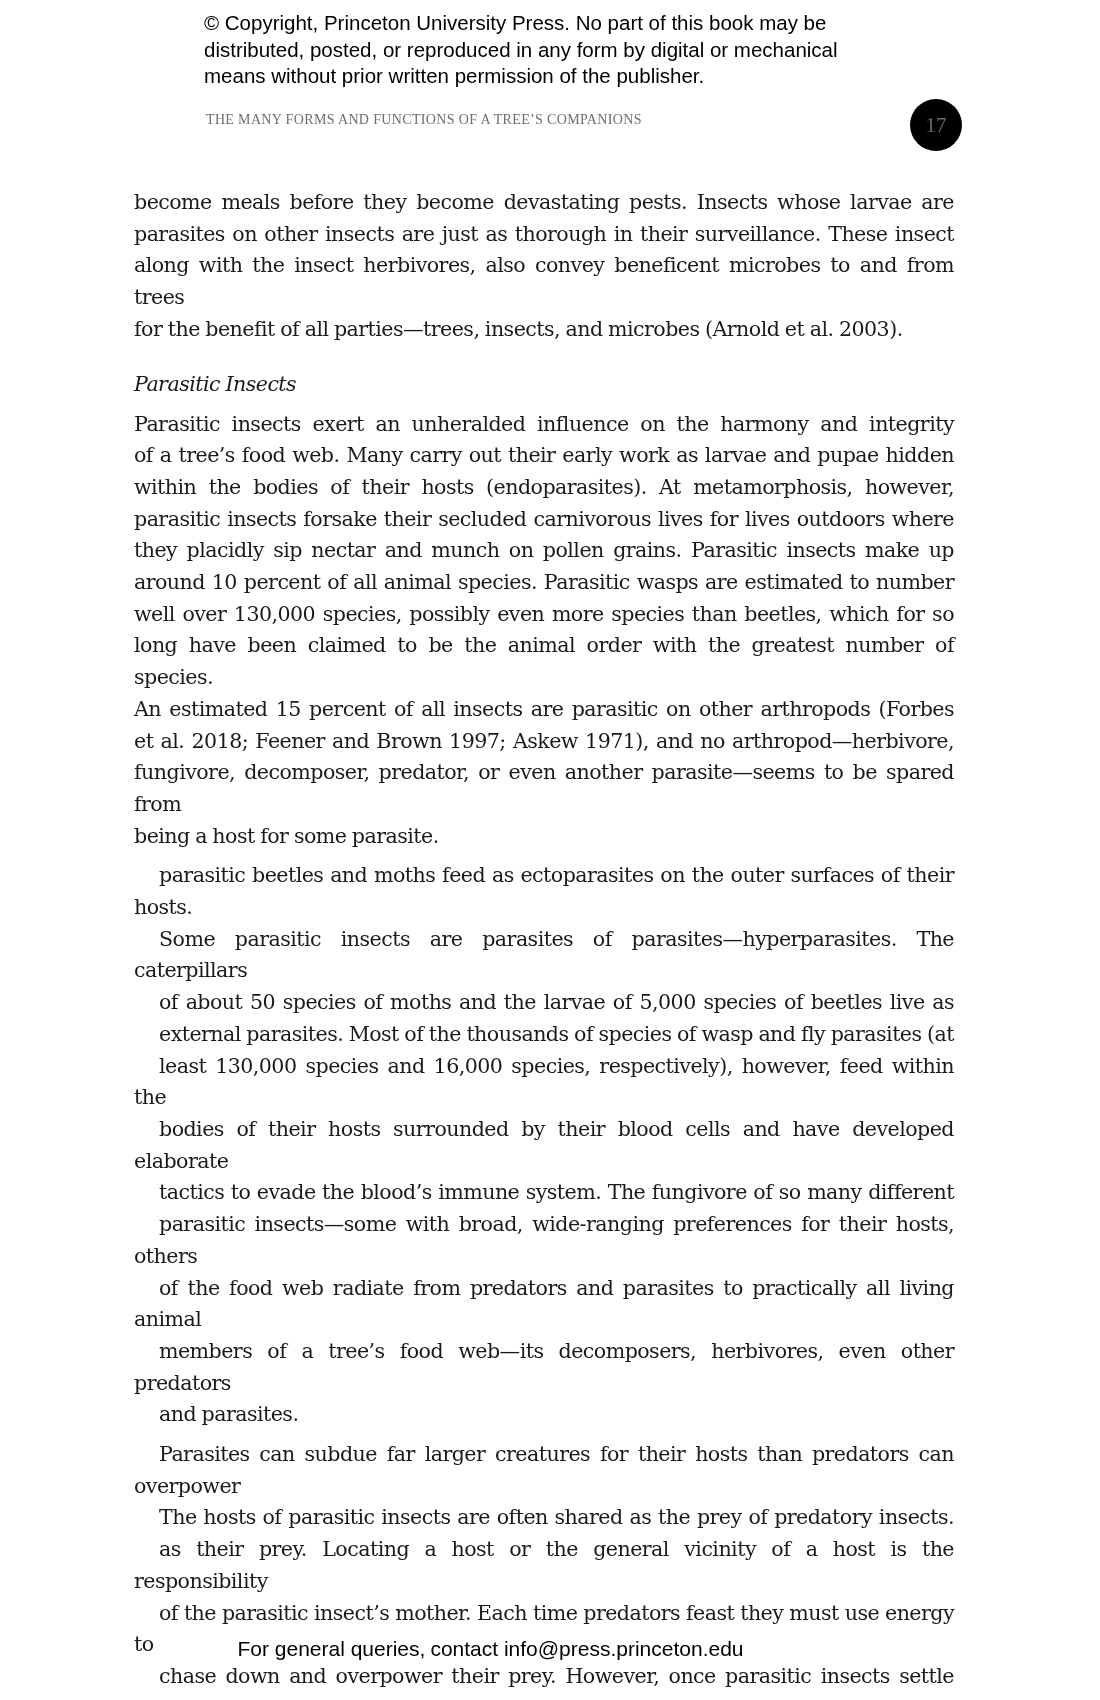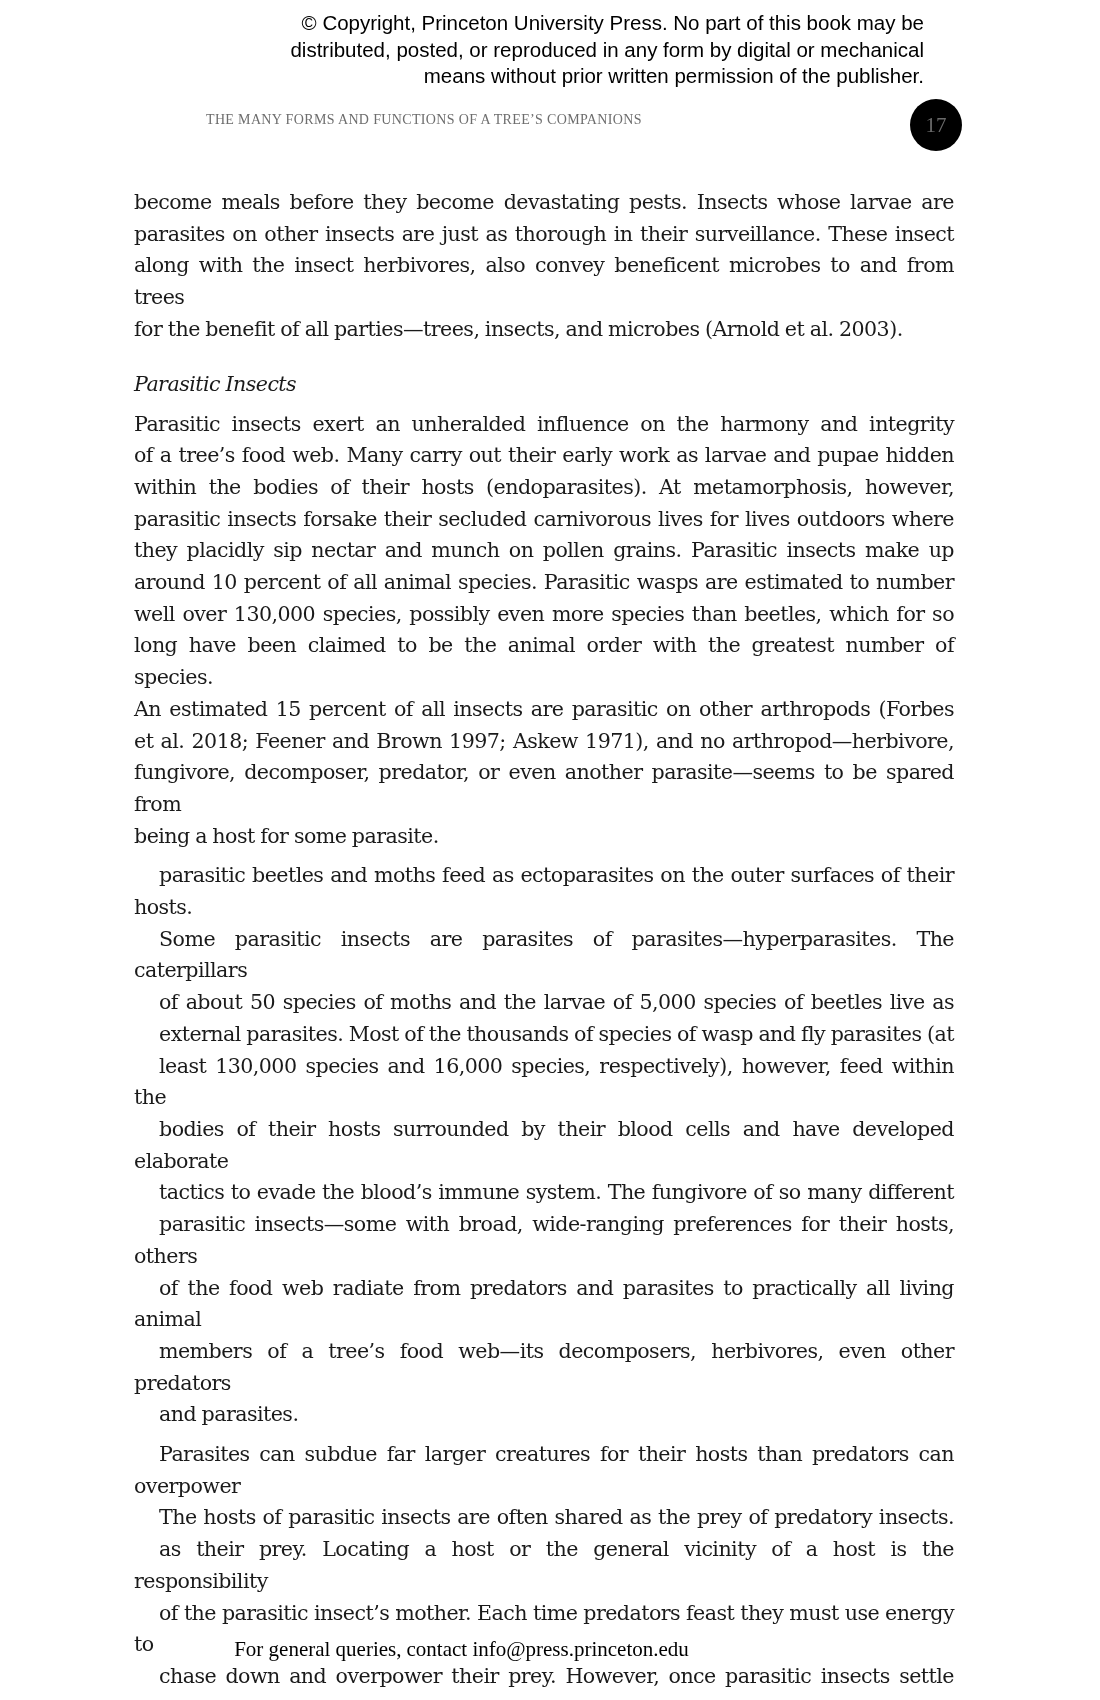--- a/index.html
+++ b/index.html
@@ -17,21 +17,21 @@
     .copyright {
       position: absolute;
       left: 204px;
       top: 10px;
       width: 720px;
       font-family: "Liberation Sans", sans-serif;
       font-size: 20.5px;
       line-height: 26.5px;
       color: #000000;
     }
-    .copyright p { margin: 0; text-align: right; }
+    .copyright p { margin: 0; }
     .running-head {
       position: absolute;
       left: 206px;
       top: 112px;
       font-family: "Liberation Serif", serif;
       font-size: 14px;
       letter-spacing: 0.35px;
       color: #6d6d6d;
       white-space: nowrap;
     }
@@ -75,23 +75,24 @@
       line-height: 34px;
     }
     .line { display: block; text-align: justify; text-align-last: justify; }
     .line.last { text-align-last: left; }
     .footer {
       position: absolute;
       left: 0;
       top: 1637px;
       width: 918px;
       text-align: center;
-      font-family: Liberation Serif, serif;
+      font-family: Liberation Sans, sans-serif;
       font-size: 21px;
       color: #000000;
+      padding-left: 29px;
     }
     .footer span { margin-left: 5px; }
   </style>
 </head>
 <body>
 
 <div class="copyright">
   <p>© Copyright, Princeton University Press. No part of this book may be</p>
   <p>distributed, posted, or reproduced in any form by digital or mechanical</p>
   <p>means without prior written permission of the publisher.</p>

